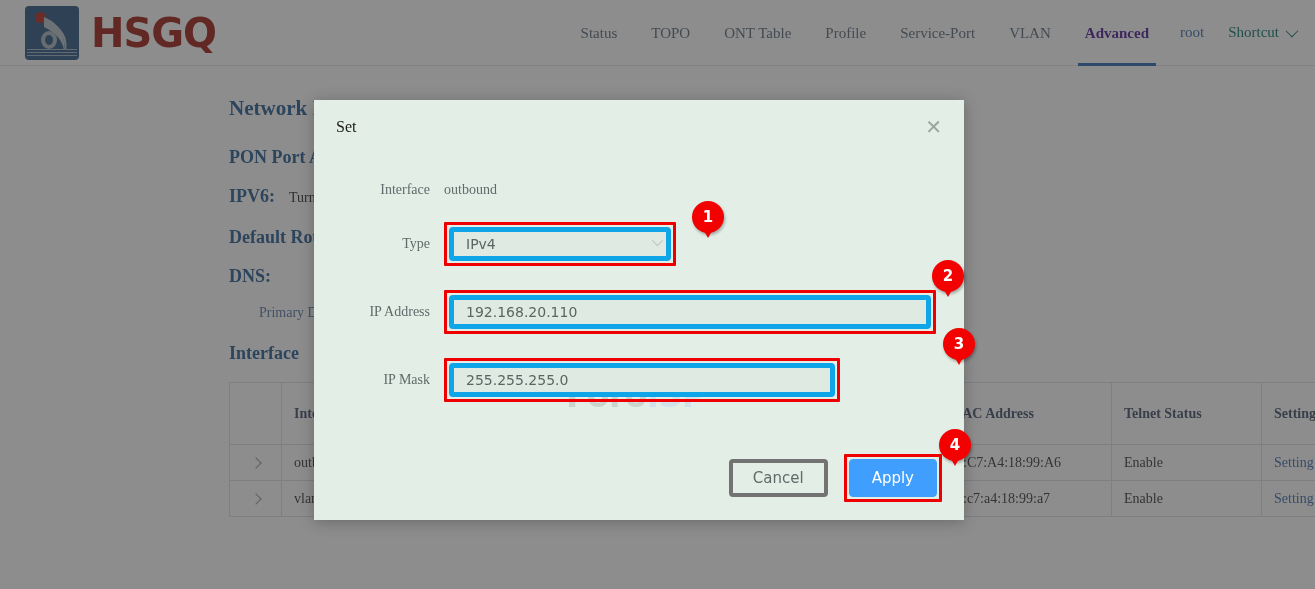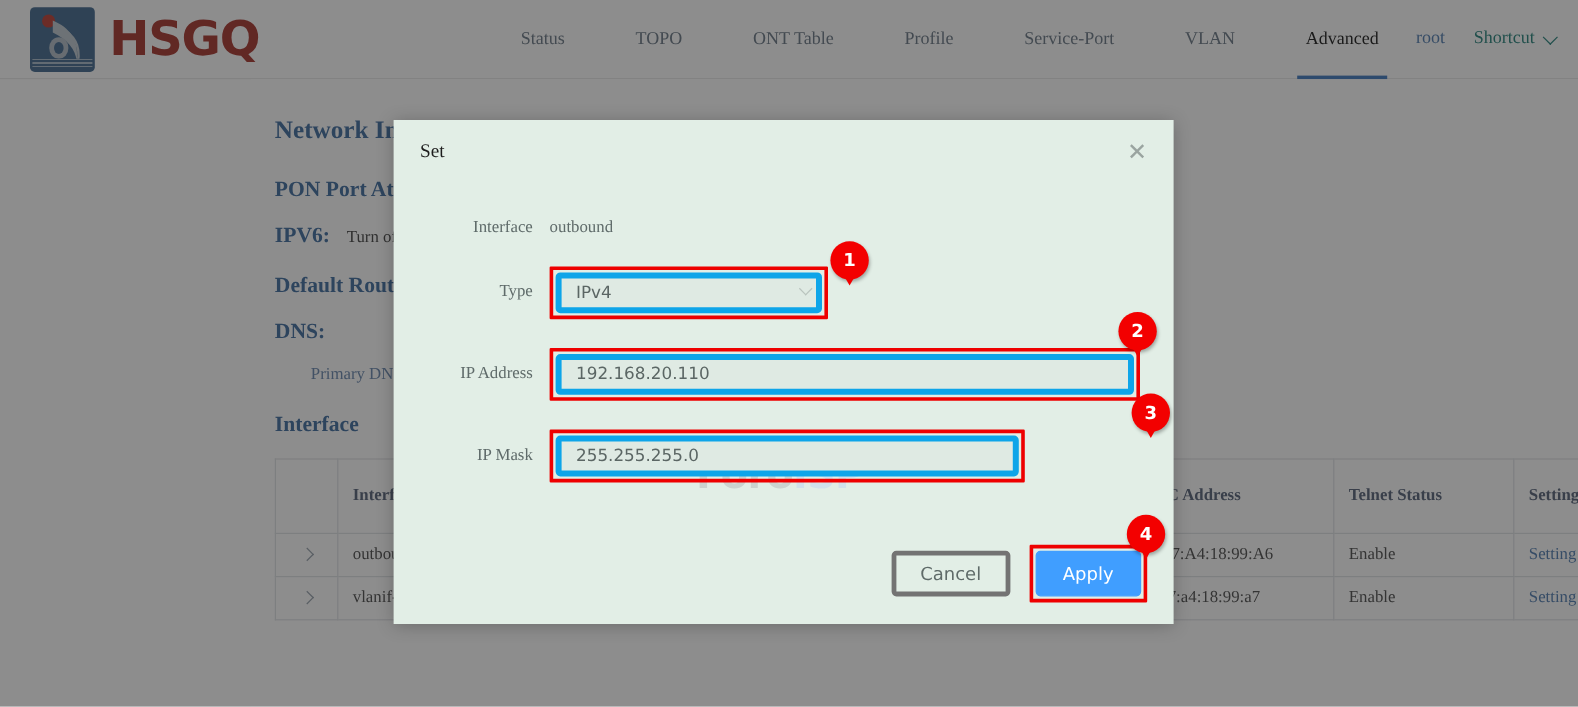--- a/index.html
+++ b/index.html
@@ -58,35 +58,34 @@
     font-family: "DejaVu Sans", sans-serif;
     font-weight: bold;
     font-size: 40px;
     letter-spacing: -1px;
     color: #9e2018;
   }
   .nav {
     display: flex; align-items: flex-end;
     margin-left: auto;
     height: 66px;
-    gap: 25px;
   }
   .nav-item {
     font-size: 15px;
     color: #5c6b7a;
     padding: 0 17px;
     height: 66px;
     line-height: 66px;
     cursor: pointer;
     position: relative;
     white-space: nowrap;
   }
   .nav-item.active {
-    color: #000000;
-    font-weight: normal;
+    color: #4c1d95;
+    font-weight: bold;
   }
   .nav-item.active::after {
     content: "";
     position: absolute;
     left: 10px; right: 10px; bottom: 0;
     height: 3px;
     background: #2b6cb8;
   }
   .nav-right {
     display: flex; align-items: center;
@@ -210,21 +209,21 @@
 
   
   .overlay {
     position: absolute; left: 0; top: 0;
     width: 1315px; height: 589px;
     background: rgba(48,48,48,0.55);
     z-index: 50;
   }
   .modal {
     position: absolute;
-    left: 328px; top: 100px;
+    left: 314px; top: 100px;
     width: 650px; height: 420px;
     background: #e2eee6;
     z-index: 60;
     box-shadow: 0 2px 14px rgba(0,0,0,0.25);
   }
   .modal-head {
     height: 54px;
     display: flex; align-items: center;
     padding: 0 22px;
   }

